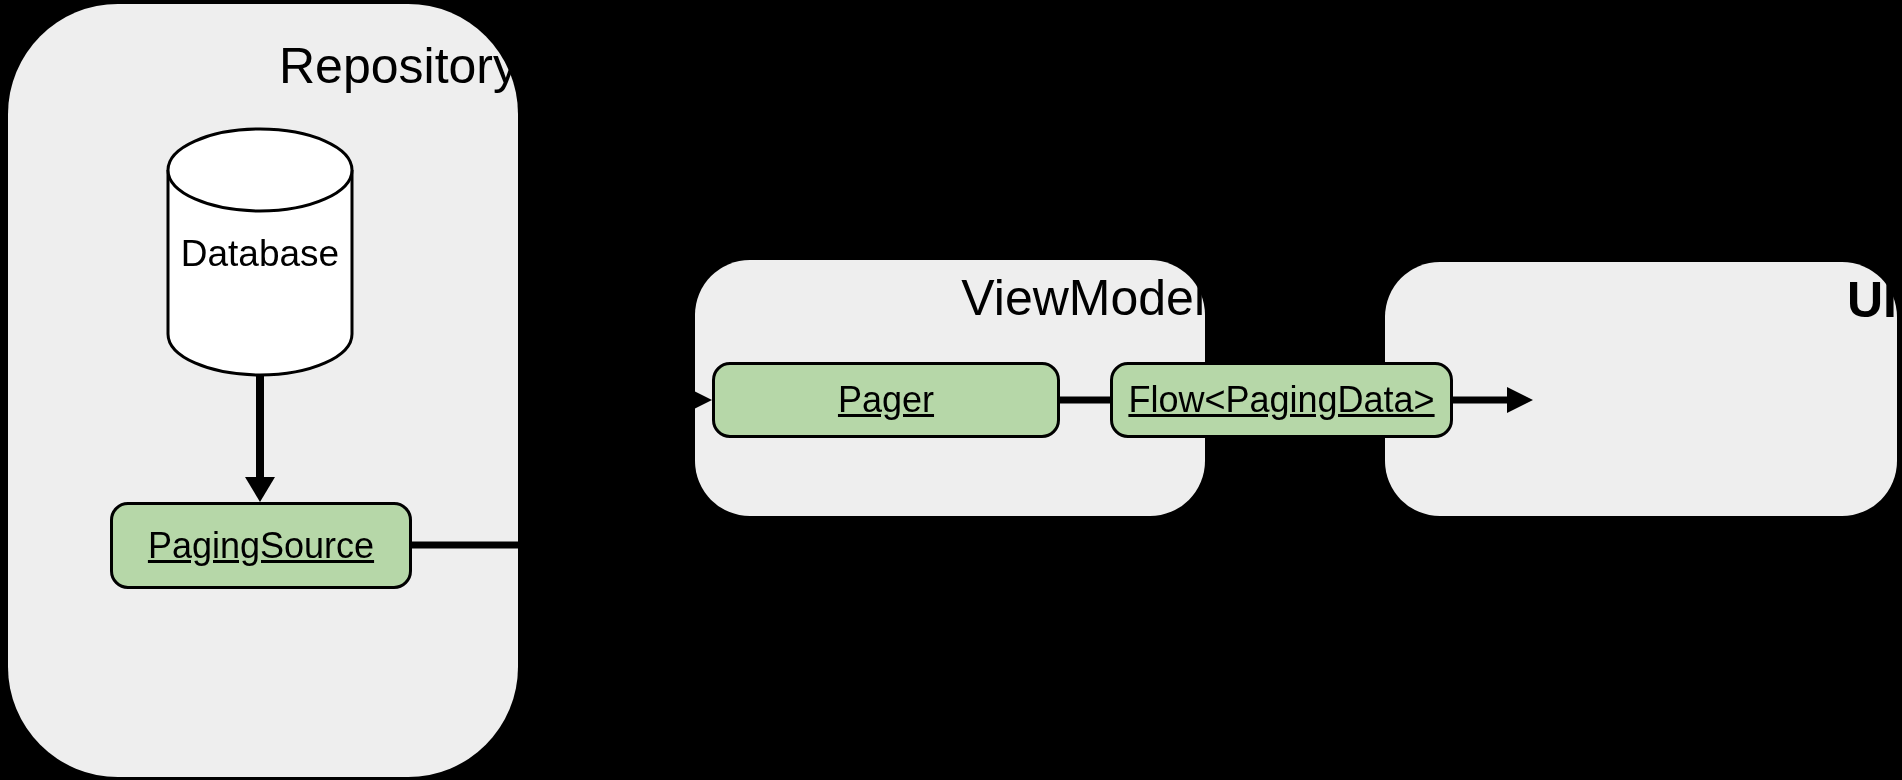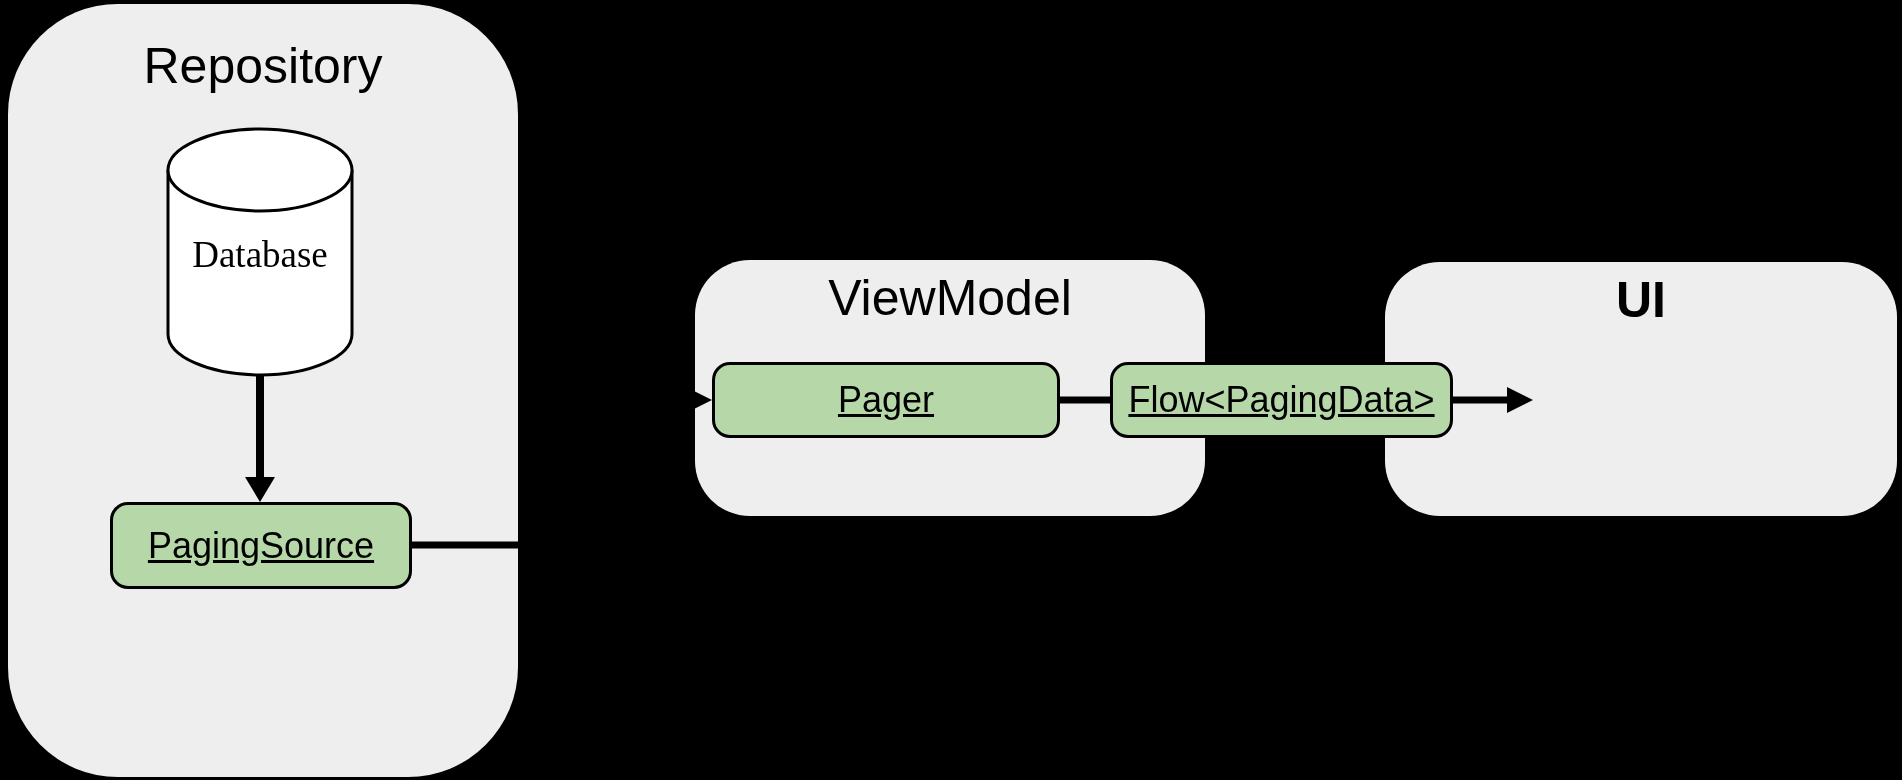--- a/index.html
+++ b/index.html
@@ -25,21 +25,21 @@
     background: var(--container-fill);
     z-index: 1;
   }
   #repo   { left: 8px;    top: 4px;   width: 510px; height: 773px; border-radius: 110px; }
   #vm     { left: 695px;  top: 260px; width: 510px; height: 256px; border-radius: 55px; }
   #uibox  { left: 1385px; top: 262px; width: 512px; height: 254px; border-radius: 55px; font-weight: bold; }
   .container-title {
     position: absolute;
     left: 0;
     width: 100%;
-    text-align: center;
+    text-align: right;
     font-size: 50px;
     line-height: 1.15;
     white-space: nowrap;
   }
   #repo .container-title  { top: 34px; }
   #vm .container-title    { top: 10px; }
   #uibox .container-title { top: 10px; }
 
   .node {
     position: absolute;
@@ -77,21 +77,20 @@
   .cylinder { position: absolute; left: 160px; top: 120px; z-index: 3; }
   .cylinder .cyl-shape { fill: var(--cylinder-fill); stroke: var(--stroke); stroke-width: 3px; }
 
   .db-label {
     position: absolute;
     left: 160px; top: 233px;
     width: 200px;
     text-align: center;
     font-size: 37px;
     z-index: 4;
-    font-family: Liberation Serif, serif;
   }
 </style>
 </head>
 <body>
 
 <div class="canvas">
 
   <div class="container" id="repo">
     <div class="container-title">Repository</div>
   </div>

